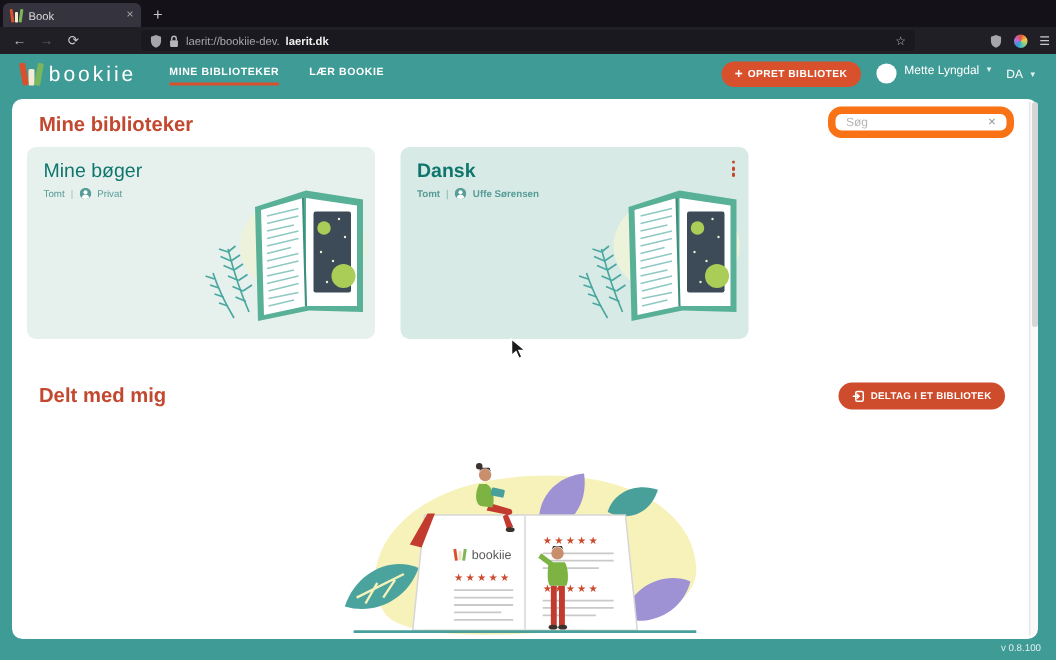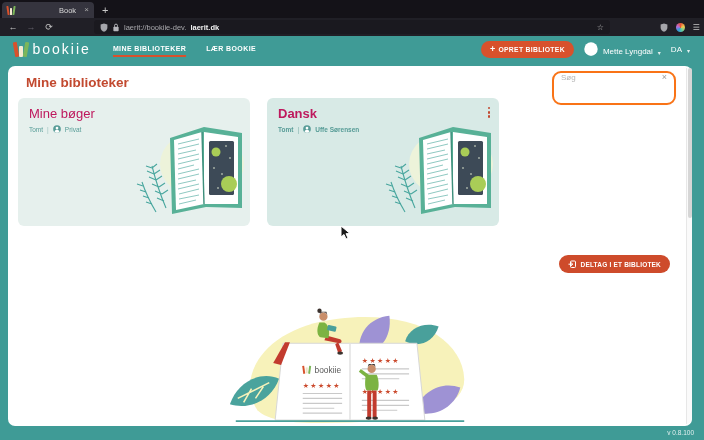--- a/index.html
+++ b/index.html
@@ -3,21 +3,21 @@
 <meta charset="utf-8">
 <style>
   * { margin:0; padding:0; box-sizing:border-box; }
   html,body { width:704px; height:440px; overflow:hidden; }
   body { font-family:"Liberation Sans", sans-serif; }
   #screen { position:relative; width:704px; height:440px; background:#3f9b96; overflow:hidden; }
 
   
   .tabstrip { position:absolute; left:0; top:0; width:704px; height:18px; background:#141218; display:flex; align-items:flex-end; }
   .tab { position:relative; width:92px; height:16px; margin-left:2px; background:#35343e; border-radius:4px 4px 0 0; display:flex; align-items:center; padding:0 5px; gap:4px; }
-  .tab-title { color:#d8d8d8; font-size:7.5px; flex:1;margin-left:40px; }
+  .tab-title { color:#d8d8d8; font-size:7.5px; flex:1; }
   .tab-close { color:#a9a9a9; font-size:8px; line-height:1; }
   .newtab-btn { color:#c9c9c9; font-size:11px; margin:0 0 2px 8px; line-height:1; }
   .favicon { display:flex; gap:1px; align-items:flex-end; height:9px; }
   .favicon i { display:block; width:2px; border-radius:0.5px; }
   .favicon .f1 { height:9px; background:#d8512c; transform:rotate(-8deg); }
   .favicon .f2 { height:7px; background:#f5ead2; }
   .favicon .f3 { height:9px; background:#7cb65a; transform:rotate(8deg); }
 
   .toolbar { position:absolute; left:0; top:18px; width:704px; height:18px; background:#201f26; display:flex; align-items:center; }
   .nav-ico { font-size:9px; color:#c6c6c6; width:18px; text-align:center; }
@@ -40,43 +40,43 @@
   .logo-bars .f1 { height:15px; background:#d8512c; transform:rotate(-10deg); }
   .logo-bars .f2 { height:11px; background:#f5ead2; }
   .logo-bars .f3 { height:15px; background:#7cb65a; transform:rotate(10deg); }
   .logo-text { color:#ffffff; font-size:14px; letter-spacing:2px; font-weight:400; }
   .topnav { display:flex; gap:20px; margin-left:22px; }
   .topnav-item { color:#ffffff; font-size:7px; font-weight:bold; letter-spacing:0.4px; padding:4px 0 3px; }
   .topnav-item.active { border-bottom:2px solid #d8512c; }
   .header-right { margin-left:auto; display:flex; align-items:center; gap:10px; }
   .create-btn { background:#d8512c; color:#fff; border:none; border-radius:9px; height:17px; display:flex; align-items:center; gap:3px; padding:0 9px; font-size:6.8px; font-weight:bold; letter-spacing:0.3px; font-family:inherit; }
   .create-plus { font-size:9px; font-weight:bold; line-height:1; }
-  .userchip { display:flex; align-items:flex-end; gap:5px; }
+  .userchip { display:flex; align-items:flex-start; gap:5px; }
   .user-name { color:#fff; font-size:8px; }
   .caret { color:rgba(255,255,255,.85); font-size:6px; }
   .lang { color:#fff; font-size:8px; margin-left:0; }
 
   
   .panel { position:absolute; left:8px; top:66px; width:684px; height:360px; background:#ffffff; border-radius:7px; }
   .scrollbar { position:absolute; right:0; top:2px; bottom:2px; width:6px; background:#fafafa; border-left:1px solid #e7e7e7; border-radius:0 6px 6px 0; }
   .scroll-thumb { position:absolute; top:0; left:1px; width:4px; height:150px; background:#d6d6d6; border-radius:2px; }
 
   .section-title { position:absolute; color:#c2492f; font-size:13.5px; font-weight:bold; }
   #title-libs { left:18px; top:9px; }
   #title-shared { left:18px; top:190px; }
 
-  .searchbox { position:absolute; right:16px; top:5px; width:124px; height:34px; border:2px solid #f97316; border-radius:9px; background:#fff; display:flex; align-items:flex-start; padding:0 7px; box-shadow:0 0 2px rgba(0,0,0,.04); }
+  .searchbox { position:absolute; right:16px; top:5px; width:124px; height:21px; border:5px solid #f97316; border-radius:9px; background:#fff; display:flex; align-items:center; padding:0 7px; box-shadow:0 0 2px rgba(0,0,0,.04); }
   .searchbox input { border:none; outline:none; flex:1; font-size:8px; font-family:inherit; color:#555; background:transparent; min-width:0; }
   .searchbox input::placeholder { color:#b5b5b5; }
   .search-clear { color:#9a9a9a; font-size:9px; line-height:1; }
 
   .card { position:absolute; top:32px; width:232px; height:128px; border-radius:6px; overflow:hidden; }
   #card-0 { left:10px; background:#e6f0ed; }
   #card-1 { left:259px; background:#d8eae6;font-weight:bold; }
-  .card-title { position:absolute; left:11px; top:8px; font-size:13px; color:#be185d; }
+  .card-title { position:absolute; left:11px; top:8px; font-size:13px; color:#0f766e; }
   .card-sub { position:absolute; left:11px; top:27px; display:flex; align-items:center; gap:4px; font-size:6.5px; color:#579c97; }
   .sub-divider { color:#9fc4c1; }
   .card-illu { position:absolute; right:0; bottom:2px; }
   .kebab { position:absolute; right:9px; top:9px; display:flex; flex-direction:column; gap:1.8px; }
   .kebab i { width:2.4px; height:2.4px; border-radius:50%; background:#c2492f; display:block; }
 
   .join-btn { position:absolute; right:22px; top:189px; background:#ce4b2b; color:#fff; border:none; border-radius:9px; height:18px; display:flex; align-items:center; gap:4px; padding:0 9px; font-size:6.5px; font-weight:bold; letter-spacing:0.2px; font-family:inherit; }
 
   .hero { position:absolute; left:50%; bottom:0; transform:translateX(-50%); }
 
@@ -254,20 +254,21 @@
       <div class="kebab">
           <i></i>
           <i></i>
           <i></i>
         </div>
       <svg class="card-illu" width="120" height="100">
           <use href="#sym-card-book"></use>
         </svg>
     </div>
 
+    <div class="section-title" id="title-shared">Delt med mig</div>
 
     <button class="join-btn">
       <svg width="8" height="8">
         <rect x="2.5" y="1" width="5" height="6.5" rx="1" fill="none" stroke="#ffffff" stroke-width="1"></rect>
         <path d="M0.5,4.2 L4.5,4.2 M3,2.6 L4.8,4.2 L3,5.8" stroke="#ffffff" stroke-width="1" fill="none"></path>
       </svg>
       <span>DELTAG I ET BIBLIOTEK</span>
     </button>
 
     <svg class="hero" width="256" height="130" viewBox="0 0 260 132">

